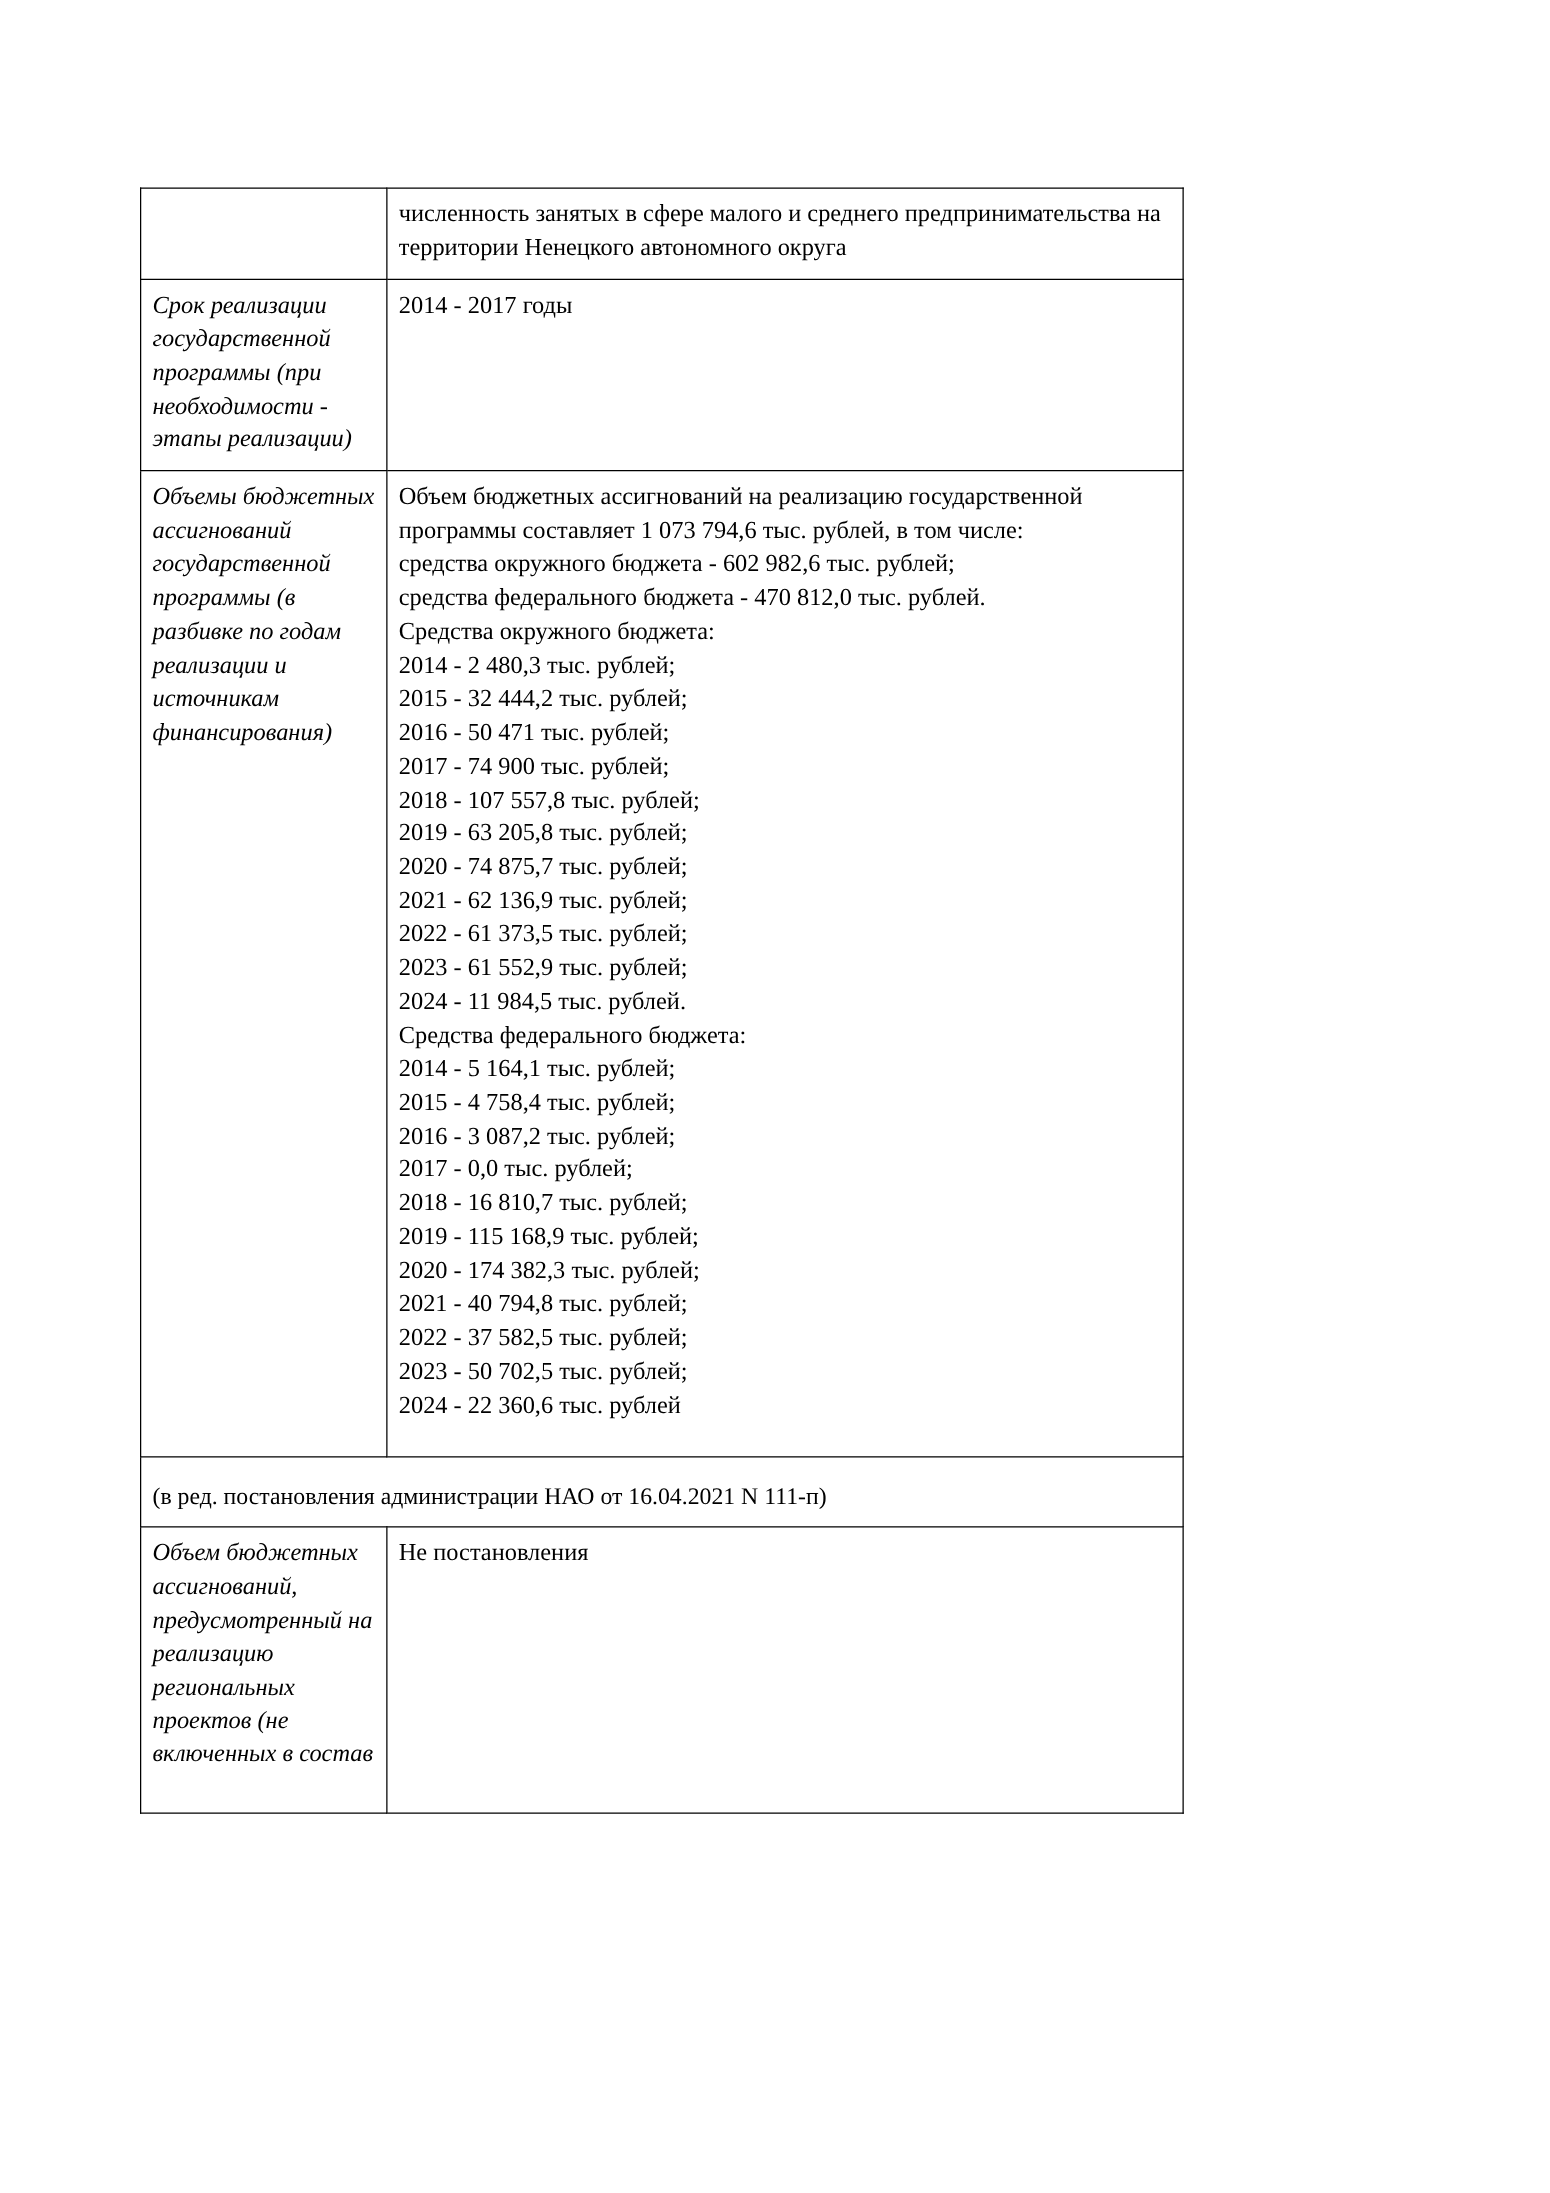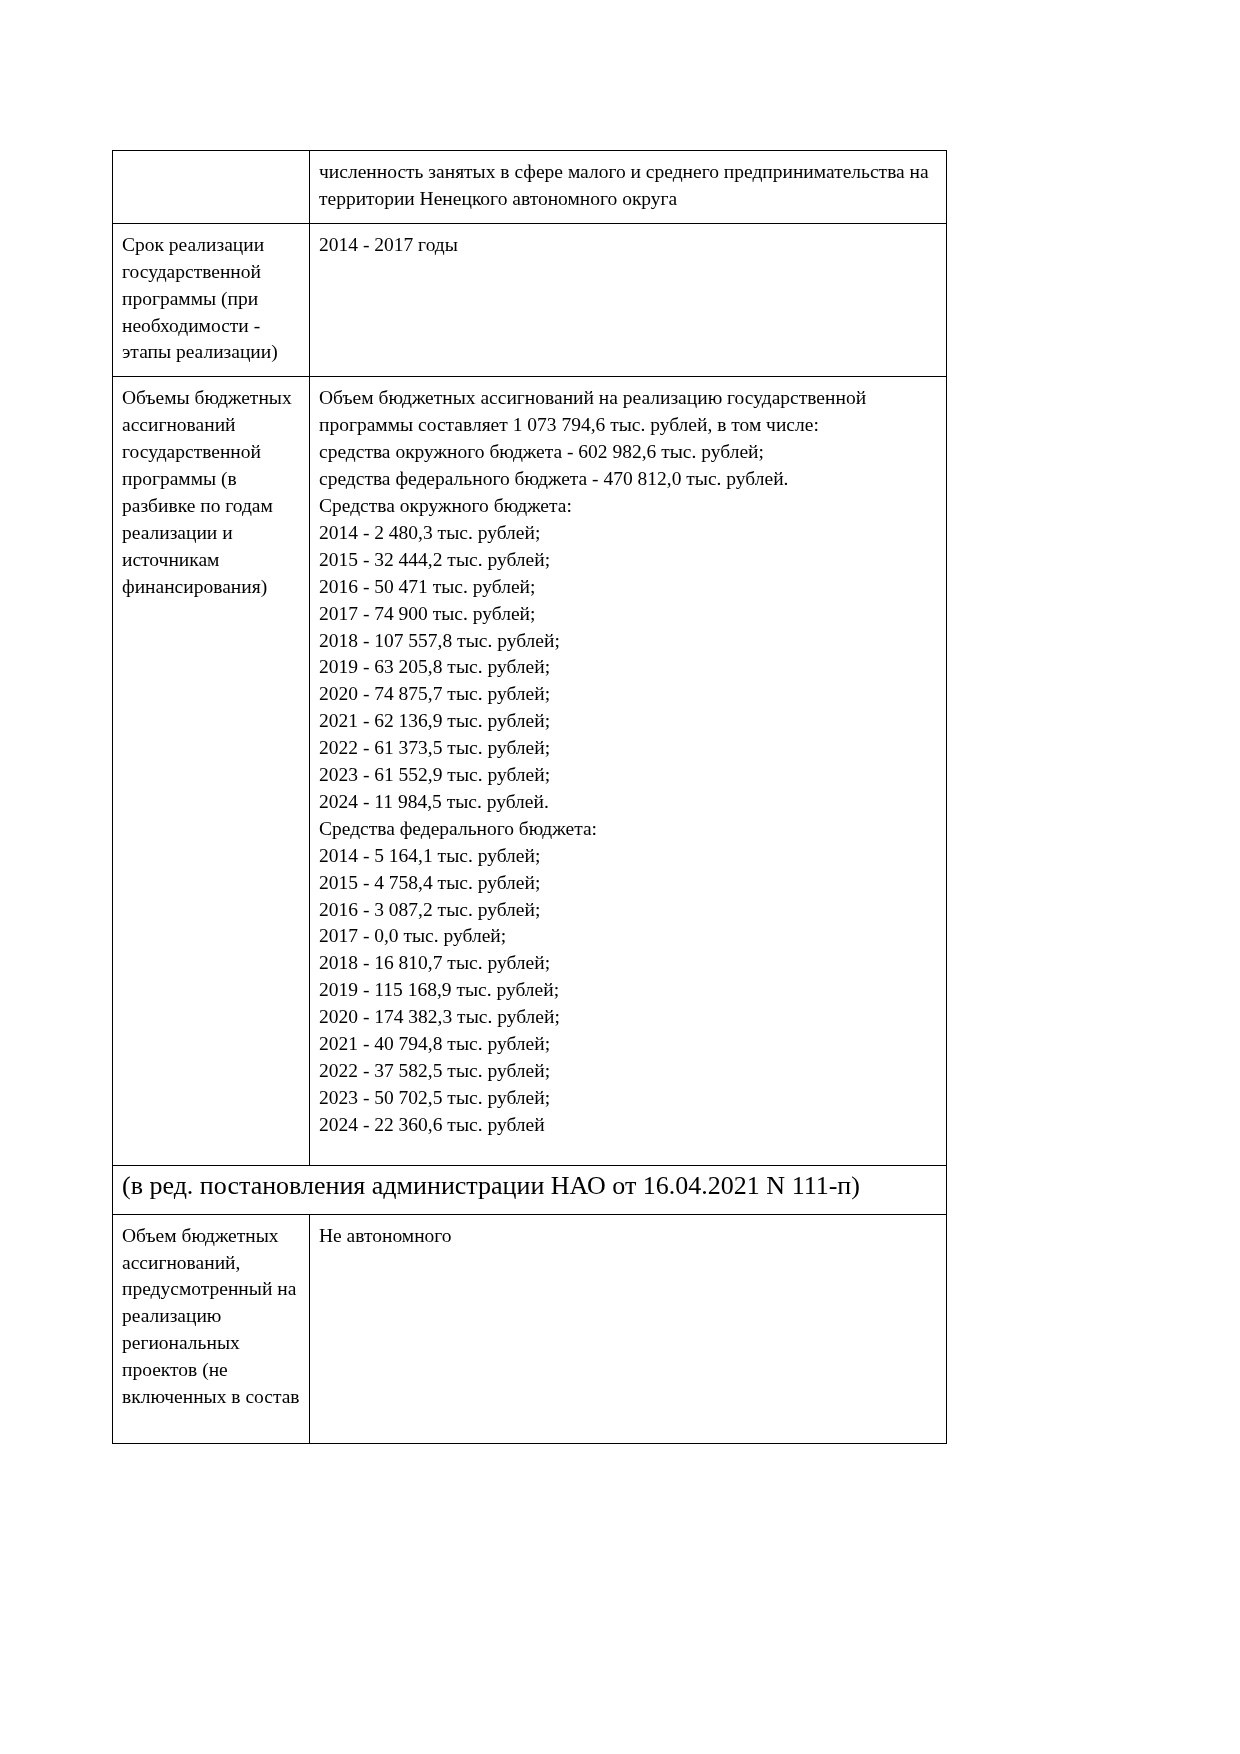--- a/index.html
+++ b/index.html
@@ -33,20 +33,21 @@
   .doc-table td {
     border: 1.6px solid #000000;
     vertical-align: top;
     padding: 8px 9px 10px 9px;
     font-size: 19.5px;
     line-height: 1.38;
   }
 
   .col-label {
     width: 196px;
+    font-style: italic;
   }
 
   .col-value {
     width: 618px;
   }
 
   .cell-text {
     white-space: pre-line;
     display: block;
   }
@@ -54,22 +55,22 @@
   
   .row-objective .col-label {
     padding: 0;
   }
 
   .row-term td { height: 133px; }
   .row-regional td { height: 210px; margin-left: 12px; }
 
   .note-row td {
     border: 1.6px solid #000000;
-    padding: 2px 9px 10px 9px;
-    font-size: 26px;
+    padding: 19px 9px 10px 9px;
+    font-size: 19px;
     line-height: 1.38;
   }
 
   .note-text {
     display: block;
     white-space: pre-line;
   }
 
   
   .row-budget .col-value {
@@ -141,20 +142,20 @@
         <td colspan="2">
           <span class="note-text">(в ред. постановления администрации НАО от 16.04.2021 N 111-п)</span>
         </td>
       </tr>
 
       <tr class="row-regional">
         <td class="col-label">
           <span class="cell-text">Объем бюджетных ассигнований, предусмотренный на реализацию региональных проектов (не включенных в состав</span>
         </td>
         <td class="col-value">
-          <span class="cell-text">Не автономного</span>
+          <span class="cell-text">Не постановления</span>
         </td>
       </tr>
 
     </tbody>
   </table>
 
 </div>
 
 </body></html>

